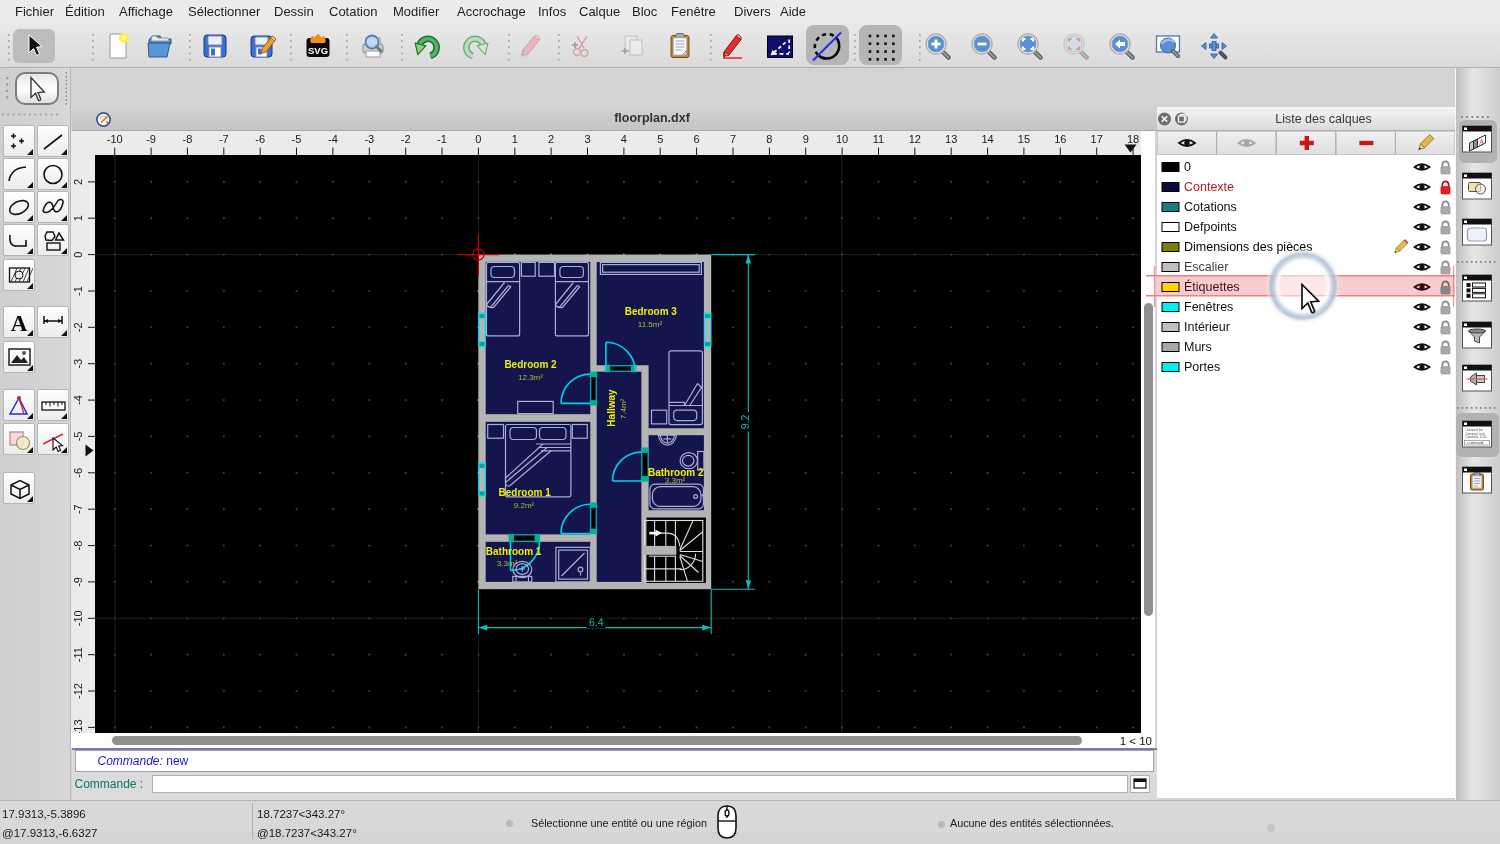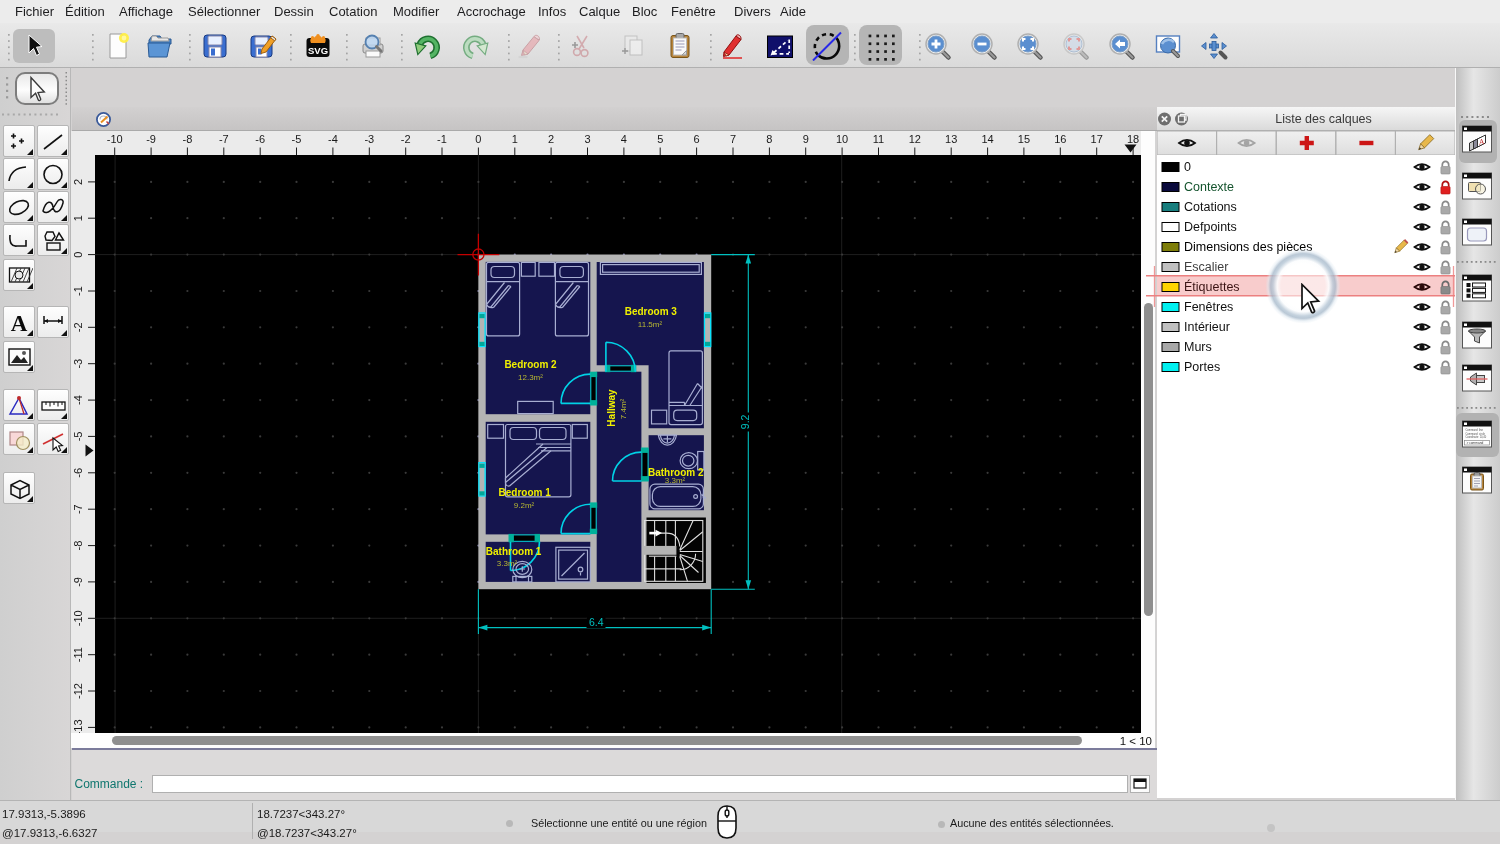--- a/index.html
+++ b/index.html
@@ -457,20 +457,21 @@
 
 <div class="abs" style="left:85px;top:443px;width:0;height:0;border-top:6px solid transparent;border-bottom:6px solid transparent;border-left:8px solid #222"></div>
 
 <div class="abs" style="left:71.5px;top:107px;width:1085px;height:24px;background:linear-gradient(#d2d0d0,#c6c4c4);border-bottom:1px solid #aaa">
   <svg class="abs" style="left:24px;top:5px" width="15" height="15" viewBox="0 0 15 15">
       <circle cx="7.5" cy="7.5" r="6.6" fill="#fff" stroke="#3a5a9a" stroke-width="1.8"></circle>
       <path d="M4,7.5 a3.5,3.5 0 0 1 7,0" fill="none" stroke="#b0b8c8" stroke-width="1.2"></path>
       <path d="M5,10.5 L11.5,4.5" stroke="#e89020" stroke-width="2"></path>
       <path d="M10.5,9.5 l2.5,2.5" stroke="#c04040" stroke-width="1.5"></path>
     </svg>
+  <div class="abs" style="left:38px;top:4px;width:1085px;text-align:center;font-size:12.5px;font-weight:bold;color:#333">floorplan.dxf</div>
 </div>
 
 <svg class="abs" style="left:71px;top:131px" width="1085px" height="617px" viewBox="71 131 1085 617">
   <rect x="71" y="131" width="1070" height="24" fill="#ebebeb"></rect>
   <rect x="71" y="155" width="24" height="578" fill="#ebebeb"></rect>
   <rect x="95" y="155" width="1046" height="578" fill="#000"></rect>
   <line x1="114.7" y1="147.5" x2="114.7" y2="155" stroke="#1a1a1a" stroke-width="1"></line>
 <text x="114.7" y="142.5" font-size="11" fill="#1a1a1a" text-anchor="middle">-10</text>
 <line x1="151.1" y1="147.5" x2="151.1" y2="155" stroke="#1a1a1a" stroke-width="1"></line>
 <text x="151.1" y="142.5" font-size="11" fill="#1a1a1a" text-anchor="middle">-9</text>
@@ -1181,20 +1182,21 @@
   <rect x="1144" y="303" width="9" height="313" rx="4.5" fill="#8f8f8f"></rect>
 
   <rect x="71" y="733" width="1070" height="15" fill="#fdfdfd"></rect>
   <rect x="112" y="736" width="970" height="9" rx="4.5" fill="#8f8f8f"></rect>
   <text x="1152" y="745" font-size="11.5" fill="#111" text-anchor="end">1 &lt; 10</text>
   <line x1="1156" y1="131" x2="1156" y2="748" stroke="#aaa"></line>
 </svg>
 
 <div class="abs" style="left:71.5px;top:748px;width:1085px;height:52px;background:#dcdada">
   <div class="abs" style="left:0;top:0;width:1085px;height:2px;background:#7a7a9a"></div>
+  <div class="abs" style="left:3px;top:2px;width:1079px;height:22px;background:#fff;border:1px solid #a0a0b8;font-size:12px;color:#1a1acd;padding:3px 0 0 22px"><i>Commande:</i> new</div>
   <div class="abs" style="left:3px;top:29px;font-size:12px;color:#0f766e">Commande :</div>
   <div class="abs" style="left:80px;top:27px;width:976px;height:18px;background:#fff;border:1px solid #b0b0b0"></div>
   <div class="abs" style="left:1058px;top:27px;width:20px;height:18px;background:#fbfbfb;border:1px solid #b0b0b0">
     <svg width="18" height="16">
         <rect x="3" y="3" width="12" height="9" fill="#fff" stroke="#111" stroke-width="1.2"></rect>
         <rect x="3" y="3" width="12" height="3" fill="#111"></rect>
       </svg>
   </div>
 </div>
 
@@ -1226,21 +1228,21 @@
   <path d="M142.8,12 h14 M149.8,5 v14" stroke="#cc1616" stroke-width="4.4"></path>
   <path d="M202.4,12 h14" stroke="#cc1616" stroke-width="4.4"></path>
   <g transform="translate(268.4,12) rotate(45)">
       <rect x="-2.8" y="-9" width="5.6" height="13" fill="#e8b84a" stroke="#8a6a20" stroke-width="0.8"></rect>
       <path d="M-2.8,4 L0,9.5 L2.8,4 Z" fill="#f0d8a8" stroke="#8a6a20" stroke-width="0.8"></path>
       <path d="M-1,7 L0,9.5 L1,7 Z" fill="#333"></path>
     </g>
 </svg>
 <div class="abs" style="left:1157px;top:155px;width:298px;height:643px;background:#fff"></div>
 <div style="position:absolute;left:1184px;top:160px;font-size:12.5px;color:#111">0</div>
-<div style="position:absolute;left:1184px;top:180px;font-size:12.5px;color:#14532d">Contexte</div>
+<div style="position:absolute;left:1184px;top:180px;font-size:12.5px;color:#b91c1c">Contexte</div>
 <div style="position:absolute;left:1184px;top:200px;font-size:12.5px;color:#111">Cotations</div>
 <div style="position:absolute;left:1184px;top:220px;font-size:12.5px;color:#111">Defpoints</div>
 <div style="position:absolute;left:1184px;top:240px;font-size:12.5px;color:#000000">Dimensions des pièces</div>
 <div style="position:absolute;left:1184px;top:260px;font-size:12.5px;color:#404040">Escalier</div>
 <div style="position:absolute;left:1157px;top:275.5px;width:298px;height:20.4px;background:#f8cccc"></div>
 <div style="position:absolute;left:1184px;top:280px;font-size:12.5px;color:#3a1414">Étiquettes</div>
 <div style="position:absolute;left:1184px;top:300px;font-size:12.5px;color:#111">Fenêtres</div>
 <div style="position:absolute;left:1184px;top:320px;font-size:12.5px;color:#111">Intérieur</div>
 <div style="position:absolute;left:1184px;top:340px;font-size:12.5px;color:#111">Murs</div>
 <div style="position:absolute;left:1184px;top:360px;font-size:12.5px;color:#111">Portes</div>

